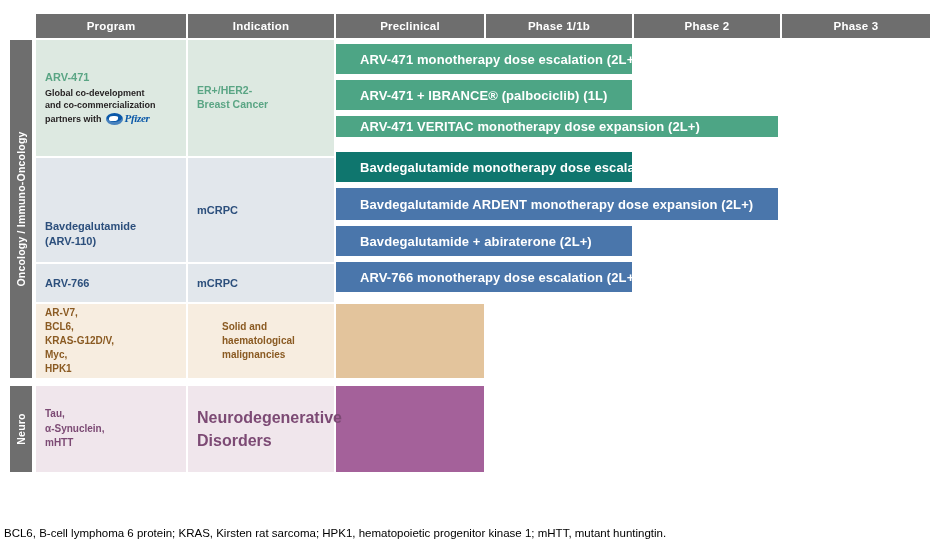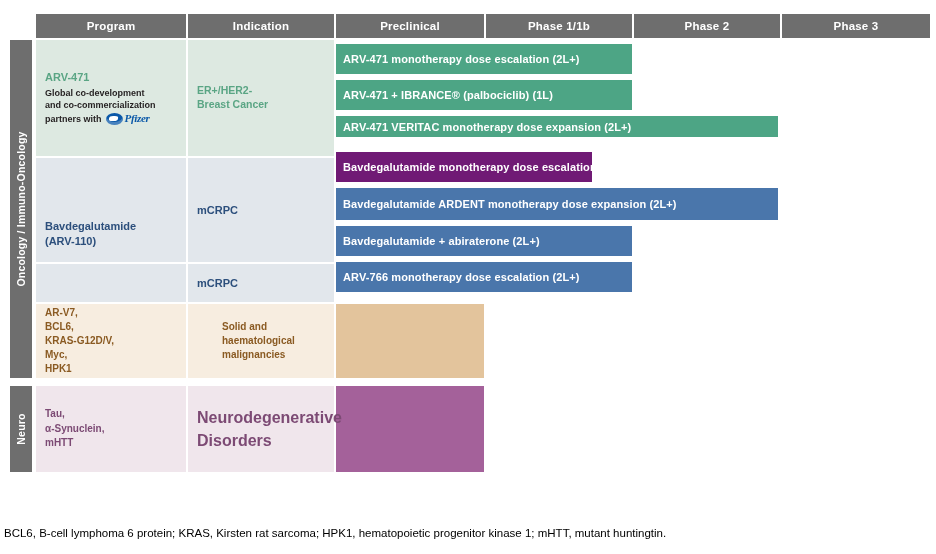--- a/index.html
+++ b/index.html
@@ -18,21 +18,21 @@
 
   
   .cell{position:absolute;}
   .cell-txt{position:absolute;box-sizing:border-box;padding:12px 9px;display:flex;flex-direction:column;
             justify-content:center;font-size:10.5px;font-weight:bold;line-height:1.32;}
   .prog-sub{font-size:9px;font-weight:bold;color:#231f20;line-height:1.34;margin-top:3px;}
   .prog-title{font-size:11px;font-weight:bold;}
 
   
   .bar{position:absolute;box-sizing:border-box;display:flex;align-items:center;
-       padding-left:7px;color:#ffffff;font-size:11px;font-weight:bold;letter-spacing:.1px;
+       padding-left:24px;color:#ffffff;font-size:13px;font-weight:bold;letter-spacing:.1px;
        white-space:nowrap;}
 
   
   .pfizer{display:inline-flex;align-items:center;vertical-align:middle;margin-left:4px;}
   .pfz-oval{width:17px;height:12px;border-radius:50%;background:#0a58a8;
             display:inline-block;position:relative;margin-right:2px;
             box-shadow:inset 0 -3px 0 rgba(255,255,255,.25);}
   .pfz-oval::after{content:"";position:absolute;left:3px;top:3.2px;width:9px;height:5px;
             background:#ffffff;border-radius:40%;transform:skewX(-12deg);}
   .pfz-word{font-style:italic;font-weight:bold;font-size:11px;color:#0a58a8;
@@ -92,27 +92,30 @@
   <div class="cell" style="left:188px;top:158px;width:146px;height:104px;background:#e2e7ec;"></div>
 
   <div class="cell-txt" style="left:36px;top:158px;width:150px;height:104px;color:#2c4f7c;font-size:11px;margin-top:24px;">
     <div>Bavdegalutamide</div>
     <div>(ARV-110)</div>
   </div>
   <div class="cell-txt" style="left:188px;top:158px;width:146px;height:104px;color:#2c4f7c;font-size:11px;">
     <div>mCRPC</div>
   </div>
 
-  <div class="bar" style="left:336px;top:152px;width:256px;height:30px;background:#701a75;">Bavdegalutamide monotherapy dose escalation (2L+)</div>
+  <div class="bar" style="left:336px;top:152px;width:296px;height:30px;background:#0f766e;">Bavdegalutamide monotherapy dose escalation (2L+)</div>
   <div class="bar" style="left:336px;top:188px;width:442px;height:32px;background:#4a76ab;">Bavdegalutamide ARDENT monotherapy dose expansion (2L+)</div>
   <div class="bar" style="left:336px;top:226px;width:296px;height:30px;background:#4a76ab;">Bavdegalutamide + abiraterone (2L+)</div>
 
   <div class="cell" style="left:36px;top:264px;width:150px;height:38px;background:#e2e7ec;"></div>
   <div class="cell" style="left:188px;top:264px;width:146px;height:38px;background:#e2e7ec;"></div>
 
+  <div class="cell-txt" style="left:36px;top:264px;width:150px;height:38px;color:#2c4f7c;font-size:11px;">
+    <div>ARV-766</div>
+  </div>
   <div class="cell-txt" style="left:188px;top:264px;width:146px;height:38px;color:#2c4f7c;font-size:11px;">
     <div>mCRPC</div>
   </div>
 
   <div class="bar" style="left:336px;top:262px;width:296px;height:30px;background:#4a76ab;">ARV-766 monotherapy dose escalation (2L+)</div>
 
   <div class="cell" style="left:36px;top:304px;width:150px;height:74px;background:#f7ede0;"></div>
   <div class="cell" style="left:188px;top:304px;width:146px;height:74px;background:#f7ede0;"></div>
   <div class="cell" style="left:336px;top:304px;width:148px;height:74px;background:#e3c49c;"></div>
 

